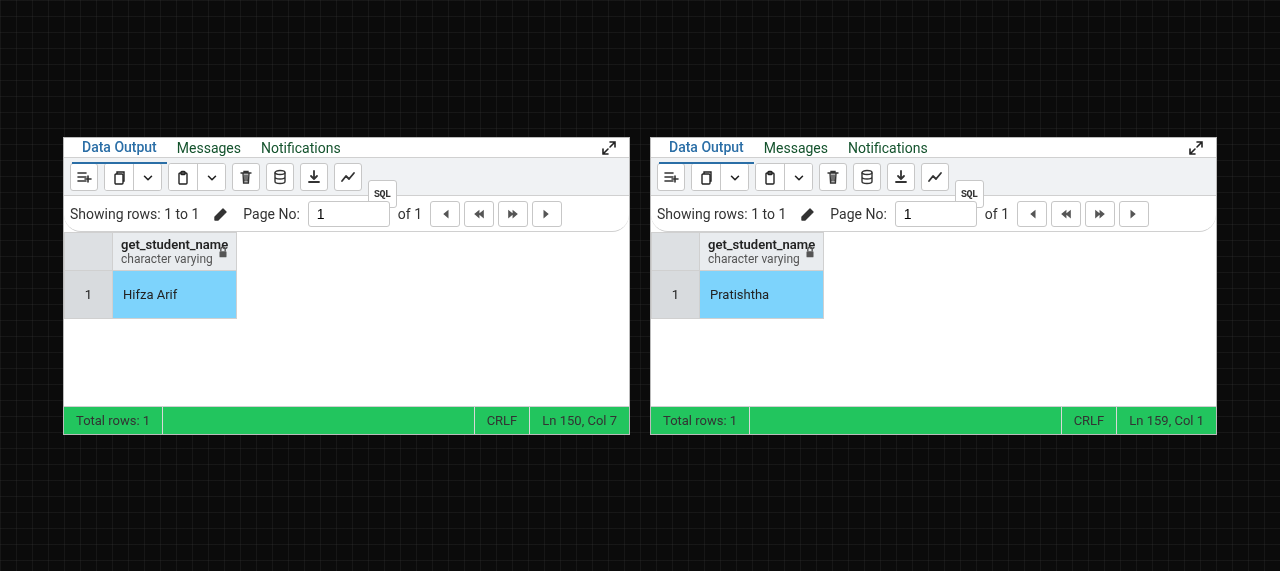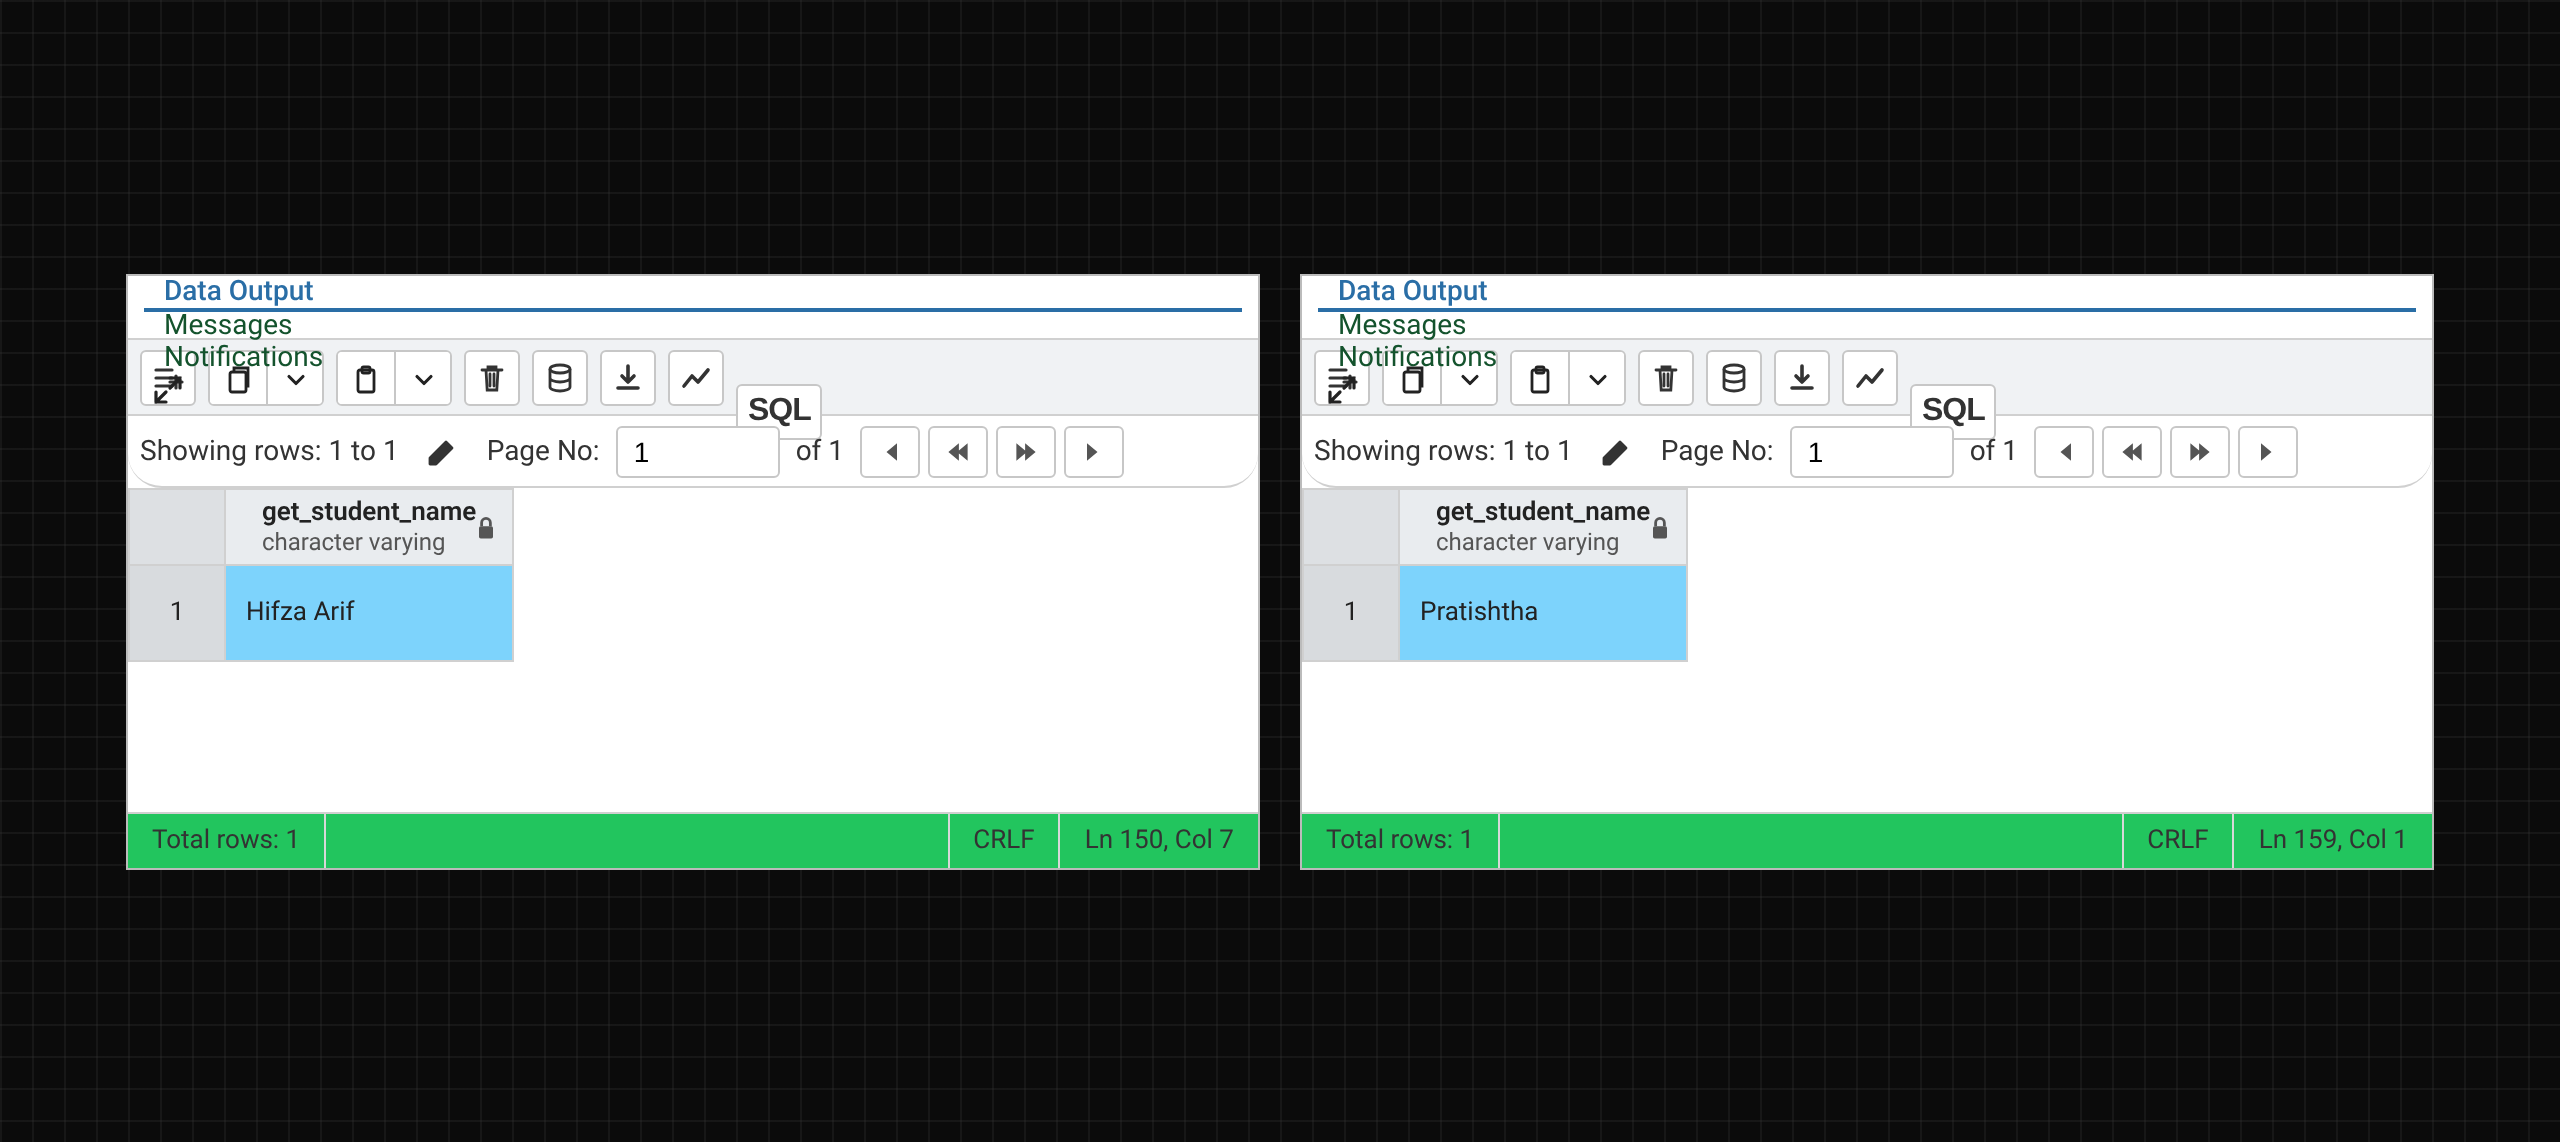--- a/index.html
+++ b/index.html
@@ -25,25 +25,25 @@
     display: flex;
     flex-direction: column;
     overflow: hidden;
   }
   .panel.left { left: 63px; top: 137px; }
   .panel.right { left: 650px; top: 137px; }
 
   
   .tabs {
     display: flex;
-    height: 32px;
+    align-items: center;
+    height: 20px;
     border-bottom: 1px solid #d0d0d0;
     position: relative;
     padding: 0 8px;
-    flex-direction: column;
   }
   .tab {
     padding: 0 10px;
     height: 32px;
     display: flex;
     align-items: center;
     color: #14532d;
     cursor: pointer;
     font-size: 14px;
   }
@@ -98,23 +98,23 @@
     display: flex;
     align-items: center;
     justify-content: center;
     cursor: pointer;
     padding: 0 5px;
     background: #fff;
   }
   .tbtn-group .seg + .seg { border-left: 1px solid #c7c7c7; }
   .sql-btn {
     font-weight: 700;
-    font-family: Liberation Sans, sans-serif;
+    font-family: Liberation Mono, monospace;
     letter-spacing: -0.5px;
-    font-size: 16px;
+    font-size: 10px;
     margin-top: 35px;
   }
 
   
   .pager {
     display: flex;
     align-items: center;
     height: 36px;
     border-bottom: 1px solid #d0d0d0;
     padding: 0 6px;
@@ -162,21 +162,21 @@
   th.rowhead, td.rowhead {
     background: #dde0e3;
     width: 48px;
     text-align: center;
     color: #222;
     font-weight: 400;
   }
   td.rowhead { background: #d8dbde; }
   th.colhead {
     background: #e9ecef;
-    padding: 4px 18px;
+    padding: 4px 8px;
     position: relative;
   }
   .col-title { font-weight: 600; color: #222; font-size: 13px; }
   .col-sub { font-weight: 400; color: #555; font-size: 12px; }
   .lock {
     position: absolute;
     right: 6px;
     top: 50%;
     transform: translateY(-50%);
     color: #555;

